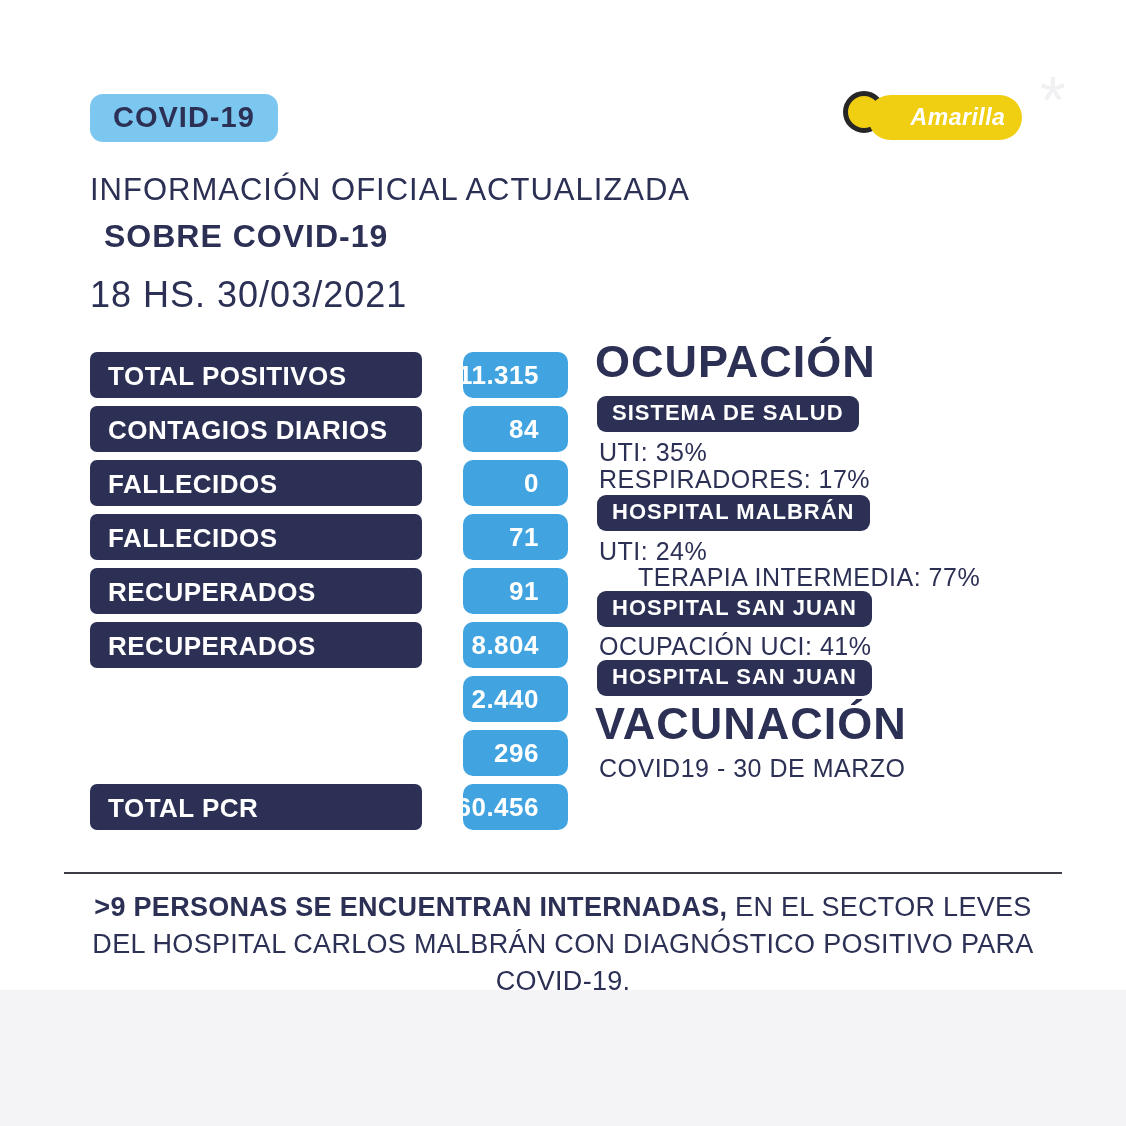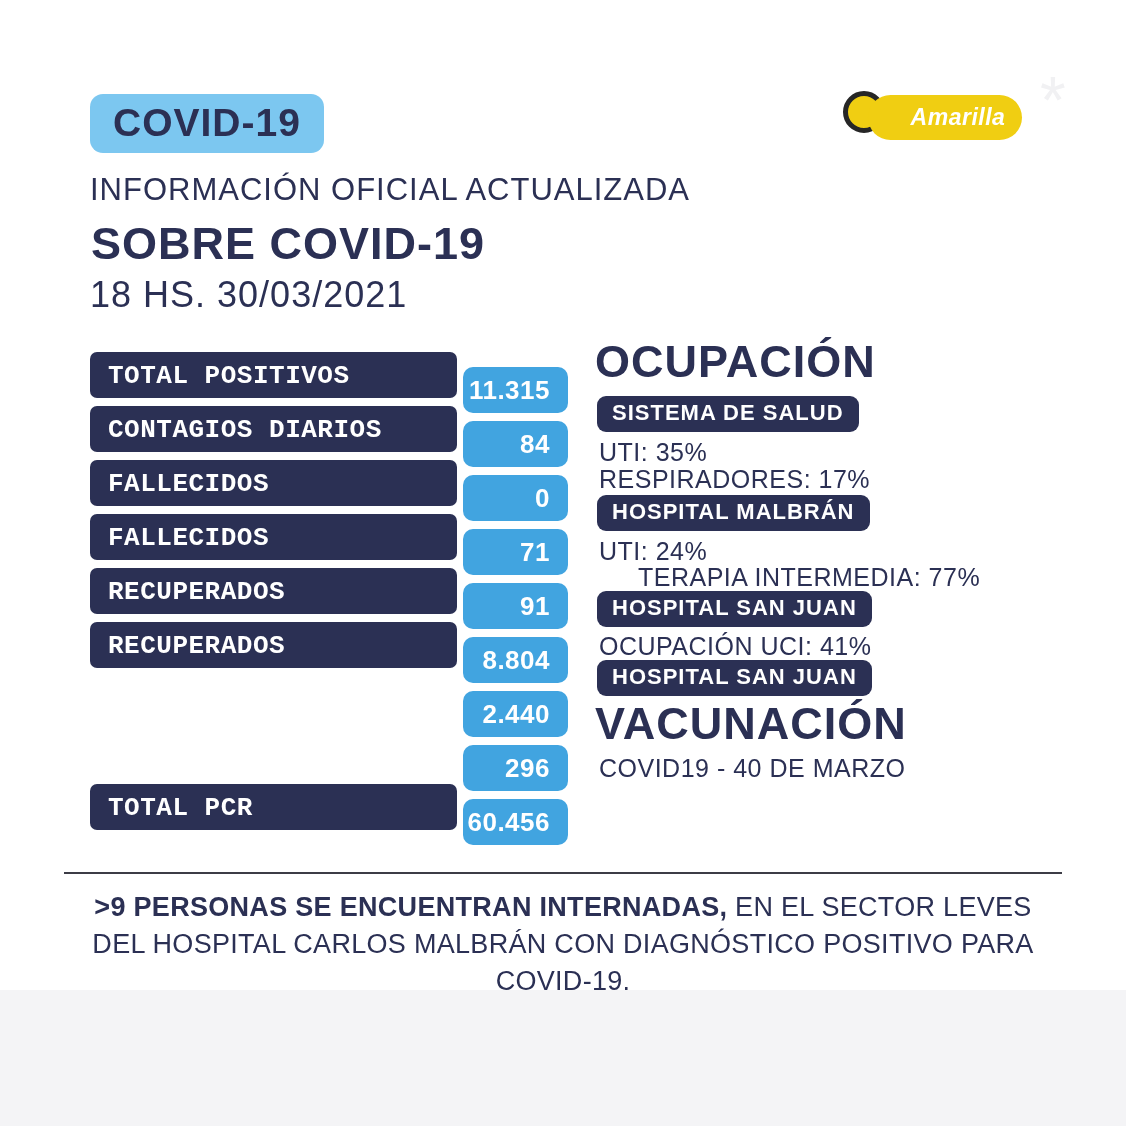--- a/index.html
+++ b/index.html
@@ -6,53 +6,52 @@
   body { background:#e9e9e9; font-family:"Liberation Sans", sans-serif; }
   .canvas {
     position:relative; width:1126px; height:1126px; margin:0 auto;
     background:#ffffff; overflow:hidden; color:#2b3054;
   }
 
   
   .covid-badge {
     position:absolute; left:90px; top:94px;
     background:#7cc7f0; color:#2b3054; border-radius:13px;
-    font-size:39px; font-weight:700; letter-spacing:1px;
+    font-size:29px; font-weight:700; letter-spacing:1px;
     padding:7px 23px 8px;
   }
   .phase-circle {
     position:absolute; left:843px; top:91px; width:42px; height:42px;
     background:#f0ce12; border:5px solid #262626; border-radius:50%;
   }
   .phase-pill {
     position:absolute; left:868px; top:95px; width:154px; height:45px;
     background:#f0ce12; border-radius:23px; display:flex; align-items:center;
     justify-content:center; padding-left:26px;
   }
   .phase-pill span { color:#ffffff; font-style:italic; font-weight:700; font-size:23px; letter-spacing:.5px; }
   .watermark { position:absolute; left:1040px; top:62px; font-size:66px; color:#f1f1f3; font-weight:400; }
 
   .title-line1 { position:absolute; left:90px; top:172px; font-size:31px; font-weight:400; letter-spacing:1px; }
-  .title-line2 { position:absolute; left:91px; top:218px; font-size:45px; font-weight:700; letter-spacing:1px; }
+  .title-line2 { position:absolute; left:104px; top:218px; font-size:32px; font-weight:700; letter-spacing:1px; }
   .title-line3 { position:absolute; left:90px; top:274px; font-size:36px; font-weight:400; letter-spacing:1px; }
 
   
   .stats { position:absolute; left:90px; top:352px; width:478px; }
   .stat-row { position:absolute; left:0; width:478px; height:46px; }
   .stat-label {
-    position:absolute; left:0; top:0; width:367px; height:46px;
+    position:absolute; left:0; top:0; width:332px; height:46px;
     background:#2b3054; border-radius:7px; display:flex; align-items:baseline;
     padding:9px 0 0 18px;
-    font-family:Liberation Mono, monospace;
   }
   .stat-label .lbl { color:#fff; font-weight:700; font-size:26px; letter-spacing:.5px; }
   .stat-value {
-    position:absolute; left:373px; top:15px; width:105px; height:46px;
+    position:absolute; left:373px; top:0; width:105px; height:46px;
     background:#41a4e0; border-radius:10px; display:flex; align-items:center;
-    justify-content:flex-end; padding-right:18px;
+    justify-content:flex-end; padding-right:29px;
   }
   .stat-value span { color:#fff; font-weight:700; font-size:26px; letter-spacing:.5px; }
 
   
   .rcol-el { position:absolute; white-space:nowrap; }
   .r-heading { font-size:45px; font-weight:700; color:#2b3054; letter-spacing:1px; }
   .r-badge {
     background:#2b3054; color:#fff; font-weight:700; font-size:22px;
     letter-spacing:1px; border-radius:9px; padding:4px 15px 6px; display:inline-block;
   }
@@ -177,21 +176,21 @@
   <div class="rcol-el r-line" style="left:599px; top:438px;">UTI: 35%</div>
   <div class="rcol-el r-line" style="left:599px; top:465px;">RESPIRADORES: 17%</div>
   <div class="rcol-el" style="left:597px; top:495px;"><span class="r-badge">HOSPITAL MALBRÁN</span></div>
   <div class="rcol-el r-line" style="left:599px; top:537px;">UTI: 24%</div>
   <div class="rcol-el r-line" style="left:599px; top:563px;margin-left:39px;">TERAPIA INTERMEDIA: 77%</div>
   <div class="rcol-el" style="left:597px; top:591px;"><span class="r-badge">HOSPITAL SAN JUAN</span></div>
   <div class="rcol-el r-line" style="left:599px; top:632px;">OCUPACIÓN UCI: 41%</div>
   <div class="rcol-el" style="left:597px; top:660px;"><span class="r-badge">HOSPITAL SAN JUAN</span></div>
 
   <div class="rcol-el r-heading" style="left:595px; top:698px;">VACUNACIÓN</div>
-  <div class="rcol-el r-line" style="left:599px; top:754px;">COVID19 - 40 DE MARZO</div>
+  <div class="rcol-el r-line" style="left:599px; top:754px;">COVID19 - 30 DE MARZO</div>
 
   <div class="divider"></div>
   <div class="note"><span class="bold">&gt;9 PERSONAS SE ENCUENTRAN INTERNADAS,</span><span class="light"> EN EL SECTOR LEVES DEL HOSPITAL CARLOS MALBRÁN CON DIAGNÓSTICO POSITIVO PARA COVID-19.</span></div>
 
   <div class="footer">
     
     
     
   </div>
 

